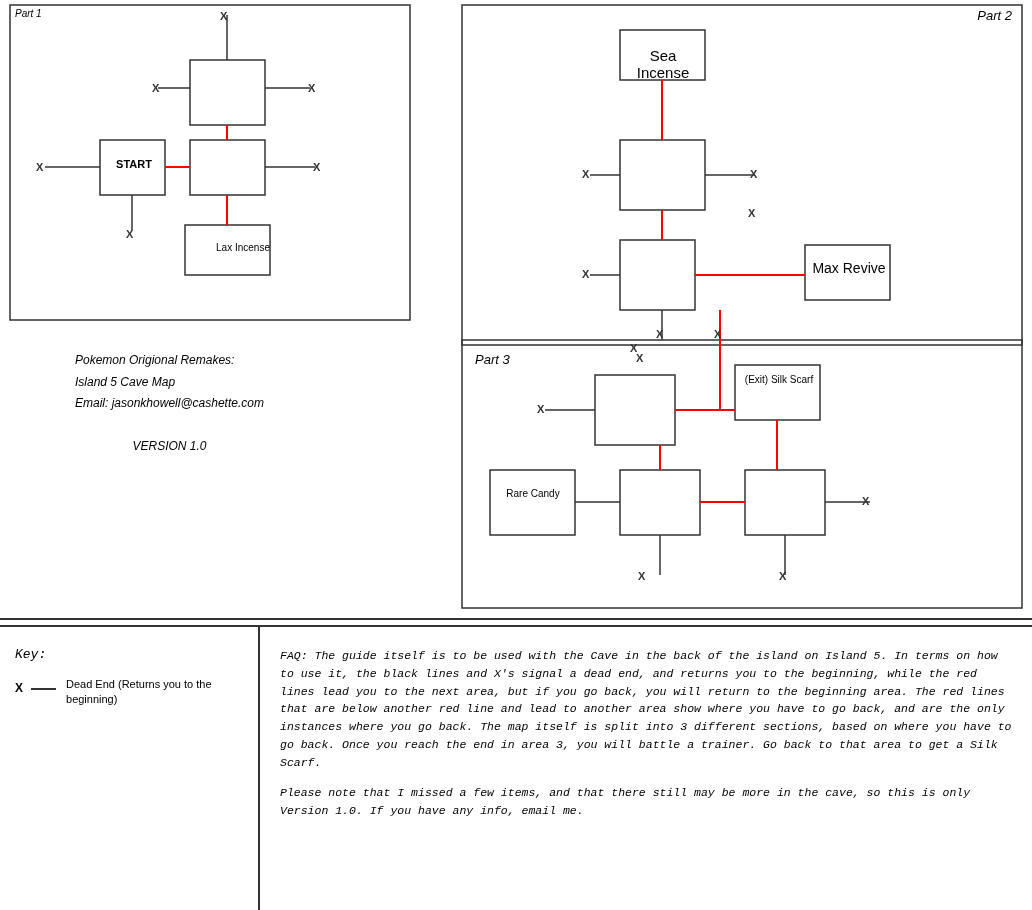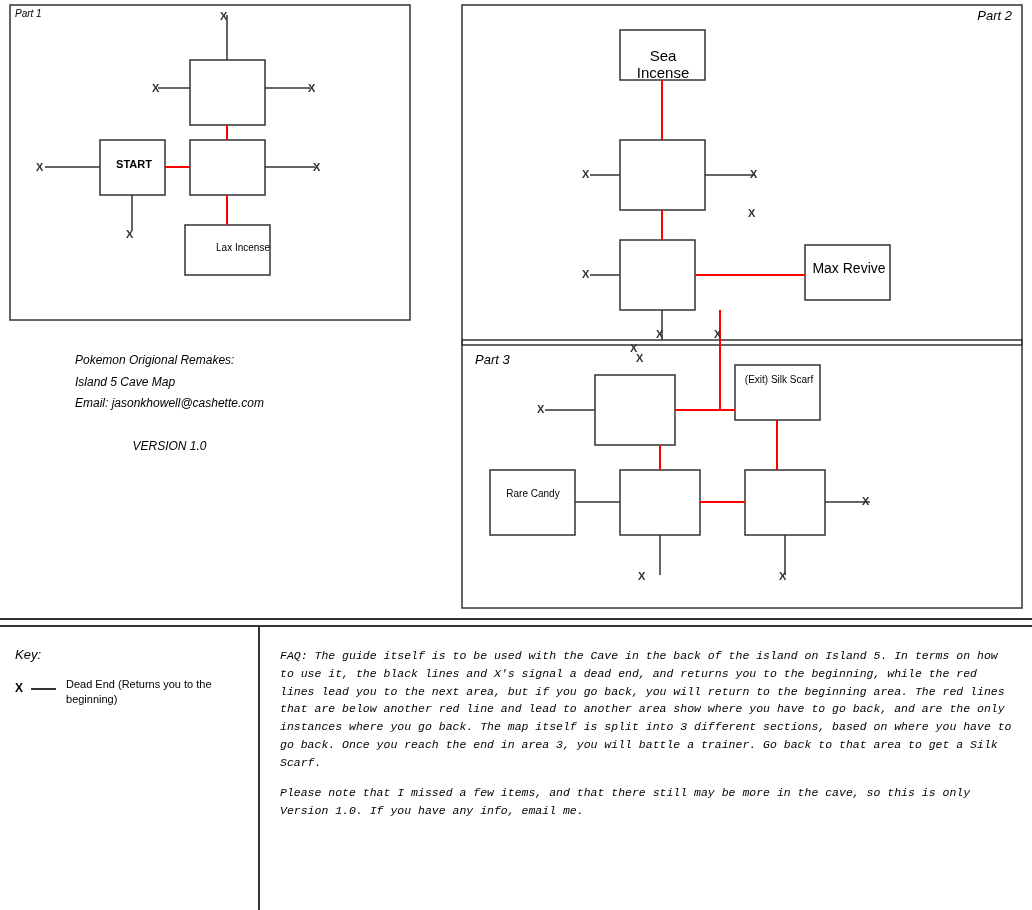--- a/index.html
+++ b/index.html
@@ -63,20 +63,21 @@
     .key-section {
       width: 260px;
       border-right: 2px solid #333;
       padding: 20px 15px;
     }
 
     .key-title {
       font-style: italic;
       font-size: 13px;
       margin-bottom: 15px;
+      font-family: Liberation Mono, monospace;
     }
 
     .key-item {
       display: flex;
       align-items: flex-start;
       margin-bottom: 15px;
       gap: 10px;
     }
 
     .key-line-red {

